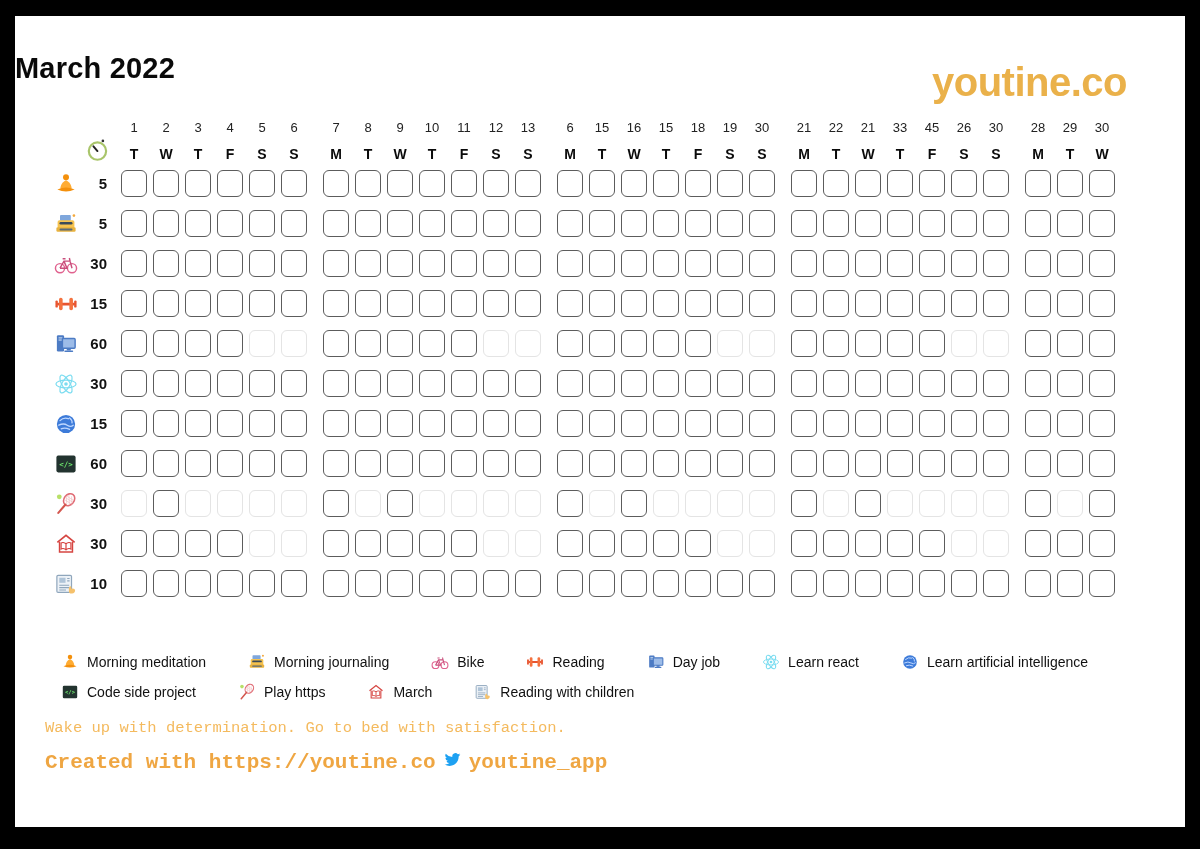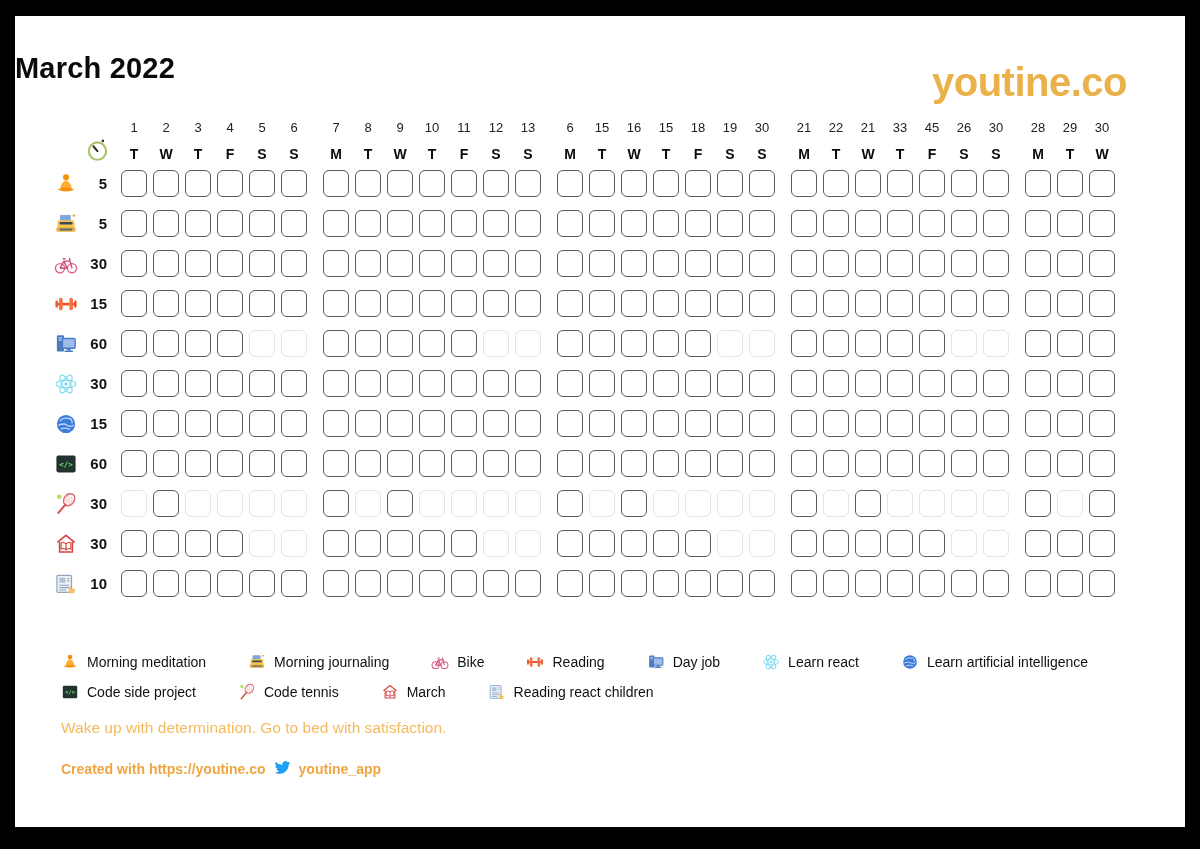--- a/index.html
+++ b/index.html
@@ -30,23 +30,23 @@
   .icn.small svg { width:18px; height:18px; }
   .icn.timer svg { width:26px; height:26px; }
 
   
   .legend { padding-left:46px; margin-top:56px; }
   .legend-row { display:flex; align-items:center; column-gap:42px; margin-bottom:12px; }
   .litem { display:flex; align-items:center; gap:8px; }
   .ltext { font-size:14px; color:#111; }
 
   
-  .footer { padding-left:46px; margin-top:18px; }
+  .footer { padding-left:30px; margin-top:18px;font-family:Liberation Mono, monospace; }
   .quote { font-size:15.5px; color:var(--quote); }
-  .created { display:flex; align-items:center; gap:8px; margin-top:22px; font-size:14px; font-weight:bold; color:var(--link); }
+  .created { display:flex; align-items:center; gap:8px; margin-top:14px; font-size:21px; font-weight:bold; color:var(--link); }
   .created .icn svg { width:17px; height:17px; }
 </style>
 </head>
 <body>
 
 <div class="page">
   <div class="title">March 2022</div>
   <div class="logo">youtine.co</div>
 
   <div class="cal">
@@ -873,42 +873,42 @@
         </div>
         <div class="litem">
           <span class="icn small">
             <svg viewBox="0 0 20 20" fill="none">
               <ellipse cx="12.6" cy="6.4" rx="4.2" ry="5.4" transform="rotate(38 12.6 6.4)" stroke="#E06C75" stroke-width="1.3"></ellipse>
               <path d="M9.6 10.4 L3.6 17.4" stroke="#D4574F" stroke-width="1.7" stroke-linecap="round"></path>
               <path d="M9.4 4.6 L16 8.8 M10.6 3.4 L16.6 7.2 M8.8 6.4 L15.2 10.4 M12.4 2.4 L12.8 10.6 M10.2 3.4 L10.6 9.8 M14.6 3.6 L15 9.4" stroke="#F0B8BC" stroke-width="0.5"></path>
               <circle cx="4.4" cy="4" r="2" fill="#B8E068"></circle>
             </svg>
           </span>
-          <span class="ltext">Code tennis</span>
+          <span class="ltext">Play https</span>
         </div>
         <div class="litem">
           <span class="icn small">
             <svg viewBox="0 0 20 20" fill="none" stroke="#D64541">
               <path d="M2.8 8.6 L10 2.8 L17.2 8.6" stroke-width="1.4"></path>
               <path d="M4.6 8.2 L4.6 16.6 L15.4 16.6 L15.4 8.2" stroke-width="1.2"></path>
               <path d="M10 9.8 C8.6 8.6 6.6 8.6 5.9 9.1 L5.9 14.2 C6.6 13.7 8.6 13.7 10 14.9 C11.4 13.7 13.4 13.7 14.1 14.2 L14.1 9.1 C13.4 8.6 11.4 8.6 10 9.8 L10 14.9" stroke-width="1"></path>
             </svg>
           </span>
           <span class="ltext">March</span>
         </div>
         <div class="litem">
           <span class="icn small">
             <svg viewBox="0 0 20 20">
               <rect x="2.4" y="2.8" width="12.2" height="14.2" rx="1" fill="#EDF2F7" stroke="#8FA6BC" stroke-width="1"></rect>
               <rect x="4.4" y="4.8" width="5.2" height="4.2" fill="#AFC4D8"></rect>
               <path d="M11 5.4 H13 M11 7.4 H13 M4.4 11 H12.6 M4.4 13 H12.6 M4.4 15 H10" stroke="#8FA6BC" stroke-width="0.9"></path>
               <path d="M12.4 13.6 Q12.8 11.4 14.4 12 L14.4 13.9 Q17.6 13.4 17.6 15.4 Q17.6 17.4 15 18 Q12.4 18.2 12.4 16 Z" fill="#F5C16C"></path>
             </svg>
           </span>
-          <span class="ltext">Reading react children</span>
+          <span class="ltext">Reading with children</span>
         </div>
       </div>
   </div>
 
   <div class="footer">
     <div class="quote">Wake up with determination. Go to bed with satisfaction.</div>
     <div class="created">
       <span>Created with https://youtine.co</span>
       <span><span class="icn small">
             <svg viewBox="0 0 24 24" fill="#1DA1F2">

